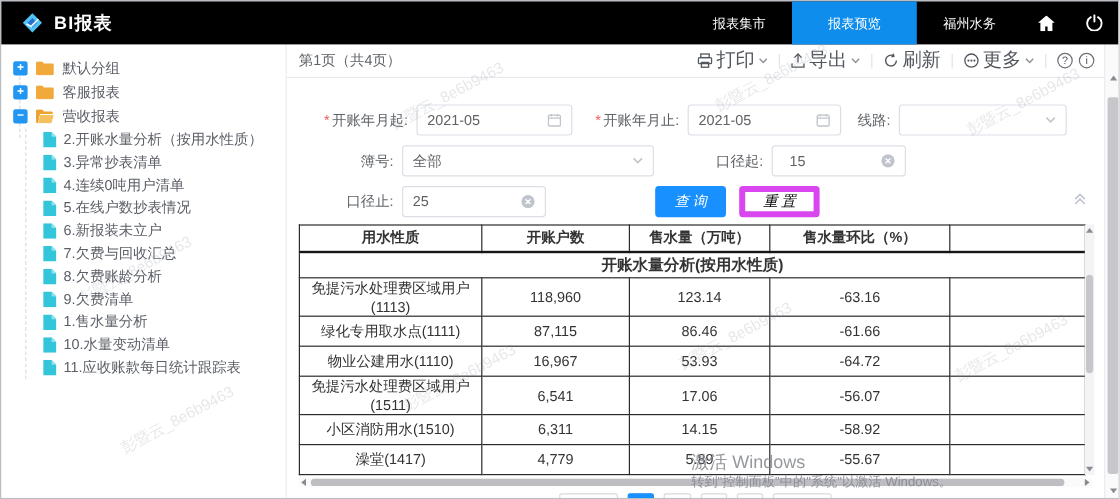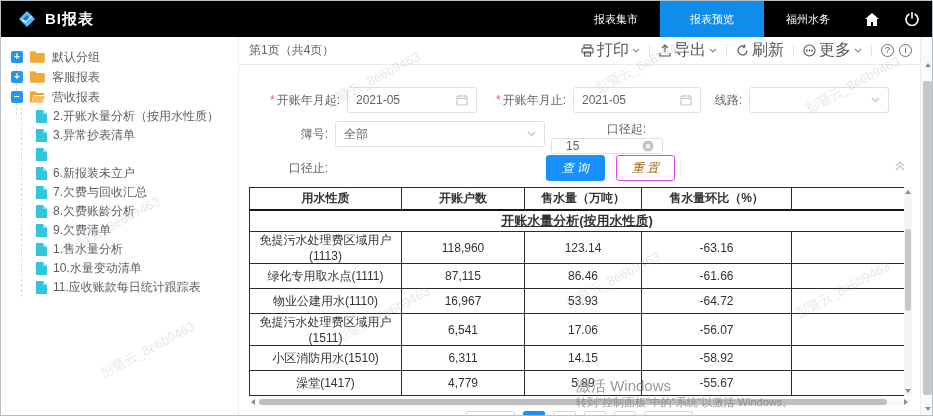--- a/index.html
+++ b/index.html
@@ -37,27 +37,27 @@
 
   
   .filters { position:relative; height:118px; flex:none; }
   .fg { position:absolute; display:flex; align-items:center; font-size:12px; color:#5f6368; height:26px; }
   .fg .lab { text-align:right; padding-right:7px; white-space:nowrap; }
   .req { color:#f25a5a; margin-right:2px; }
   .inp { height:26px; border:1px solid #dcdfe6; border-radius:3px; display:flex; align-items:center; padding:0 8px; color:#606266; background:#fff; font-size:12px; }
   .inp .val { flex:1; text-align:left; }
   .btn { height:26px; border-radius:3px; display:flex; align-items:center; justify-content:center; font-size:12px; letter-spacing:3px; padding:0 12px 0 15px; cursor:pointer; }
   .btn-primary { background:#1890ff; color:#fff; border:1px solid #1890ff; }
-  .btn-plain { background:#fff; color:#a16207; border:1px solid #d946ef; }
+  .btn-plain { background:#fff; color:#000000; border:5px solid #d946ef; }
   .collapse-filter { position:absolute; right:14px; top:94px; cursor:pointer; opacity:.8; }
 
   
   .table-zone { position:relative; margin:4px 10px 0 10px; width:663px; flex:none; }
   table { border-collapse:collapse; width:655px; table-layout:fixed; font-size:12px; color:#333; }
-  .t-title td { border:1px solid #2b2b2b; border-top:2px solid #161616; font-weight:bold; font-size:13px; text-align:center; height:22px; background:#fff;text-decoration:underline; }
+  .t-title td { border:1px solid #2b2b2b; border-top:2px solid #161616; font-weight:bold; font-size:13px; text-align:center; height:22px; background:#fff; }
   thead th { border:1px solid #2b2b2b; font-weight:bold; height:22px; background:#fff; font-size:12px; }
   tbody td { border:1px solid #2b2b2b; height:25px; text-align:center; background:#fff; }
   .vscroll { position:absolute; right:0; top:0; width:8px; height:100%; background:#f4f4f6; }
   .vthumb { position:absolute; left:1px; width:6px; top:42px; height:82px; background:#c6c6cb; border-radius:3px; }
   .tri-up, .tri-down, .tri-left, .tri-right { width:0; height:0; position:absolute; }
   .tri-up    { border-left:3px solid transparent; border-right:3px solid transparent; border-bottom:4px solid #8a8a90; }
   .tri-down  { border-left:3px solid transparent; border-right:3px solid transparent; border-top:4px solid #8a8a90; }
   .tri-left  { border-top:3px solid transparent; border-bottom:3px solid transparent; border-right:4px solid #8a8a90; }
   .tri-right { border-top:3px solid transparent; border-bottom:3px solid transparent; border-left:4px solid #8a8a90; }
 
@@ -173,20 +173,30 @@
               </span>
             <span>3.异常抄表清单</span>
           </div>
           <div class="tree-leaf">
             <span>
                 <svg width="11" height="13" viewBox="0 0 11 13">
                   <path d="M0 0h7l4 4v9H0z" fill="#33c5da"></path>
                   <path d="M7 0l4 4H7z" fill="#8fe3ef"></path>
                 </svg>
               </span>
+            <span>4.连续0吨用户清单</span>
+          </div>
+          <div class="tree-leaf">
+            <span>
+                <svg width="11" height="13" viewBox="0 0 11 13">
+                  <path d="M0 0h7l4 4v9H0z" fill="#33c5da"></path>
+                  <path d="M7 0l4 4H7z" fill="#8fe3ef"></path>
+                </svg>
+              </span>
+            <span>5.在线户数抄表情况</span>
           </div>
           <div class="tree-leaf">
             <span>
                 <svg width="11" height="13" viewBox="0 0 11 13">
                   <path d="M0 0h7l4 4v9H0z" fill="#33c5da"></path>
                   <path d="M7 0l4 4H7z" fill="#8fe3ef"></path>
                 </svg>
               </span>
             <span>6.新报装未立户</span>
           </div>
@@ -366,35 +376,44 @@
           <div class="inp" style="width:210px;">
             <span class="val">全部</span>
             <span>
                 <svg width="9" height="6" viewBox="0 0 9 6">
                   <polyline points="1,1 4.5,4.5 8,1" stroke="#c0c4cc" fill="none" stroke-width="1.3"></polyline>
                 </svg>
               </span>
           </div>
         </div>
 
-        <div class="fg" style="top:56px; left:312px;flex-direction:column;">
+        <div class="fg" style="top:56px; left:312px;">
           <span class="lab" style="width:92px;">口径起:</span>
           <div class="inp" style="width:112px;padding-left:14px;">
             <span class="val">15</span>
             <span>
                 <svg width="12" height="12" viewBox="0 0 12 12">
                   <circle cx="6" cy="6" r="5.5" fill="#c0c4cc"></circle>
                   <path d="M4 4l4 4M8 4l-4 4" stroke="#fff" stroke-width="1.2"></path>
                 </svg>
               </span>
           </div>
         </div>
 
         <div class="fg" style="top:90px; left:0;">
           <span class="lab" style="width:96px;">口径止:</span>
+          <div class="inp" style="width:120px;">
+            <span class="val">25</span>
+            <span>
+                <svg width="12" height="12" viewBox="0 0 12 12">
+                  <circle cx="6" cy="6" r="5.5" fill="#c0c4cc"></circle>
+                  <path d="M4 4l4 4M8 4l-4 4" stroke="#fff" stroke-width="1.2"></path>
+                </svg>
+              </span>
+          </div>
         </div>
 
         <div class="fg" style="top:90px; left:307px; gap:11px;font-style:italic;">
           <div class="btn btn-primary">查询</div>
           <div class="btn btn-plain">重置</div>
         </div>
 
         <div class="collapse-filter">
           <svg width="12" height="12" viewBox="0 0 12 12" fill="none" stroke="#b0b6c3" stroke-width="1.4">
               <polyline points="2,7 6,3 10,7"></polyline>

